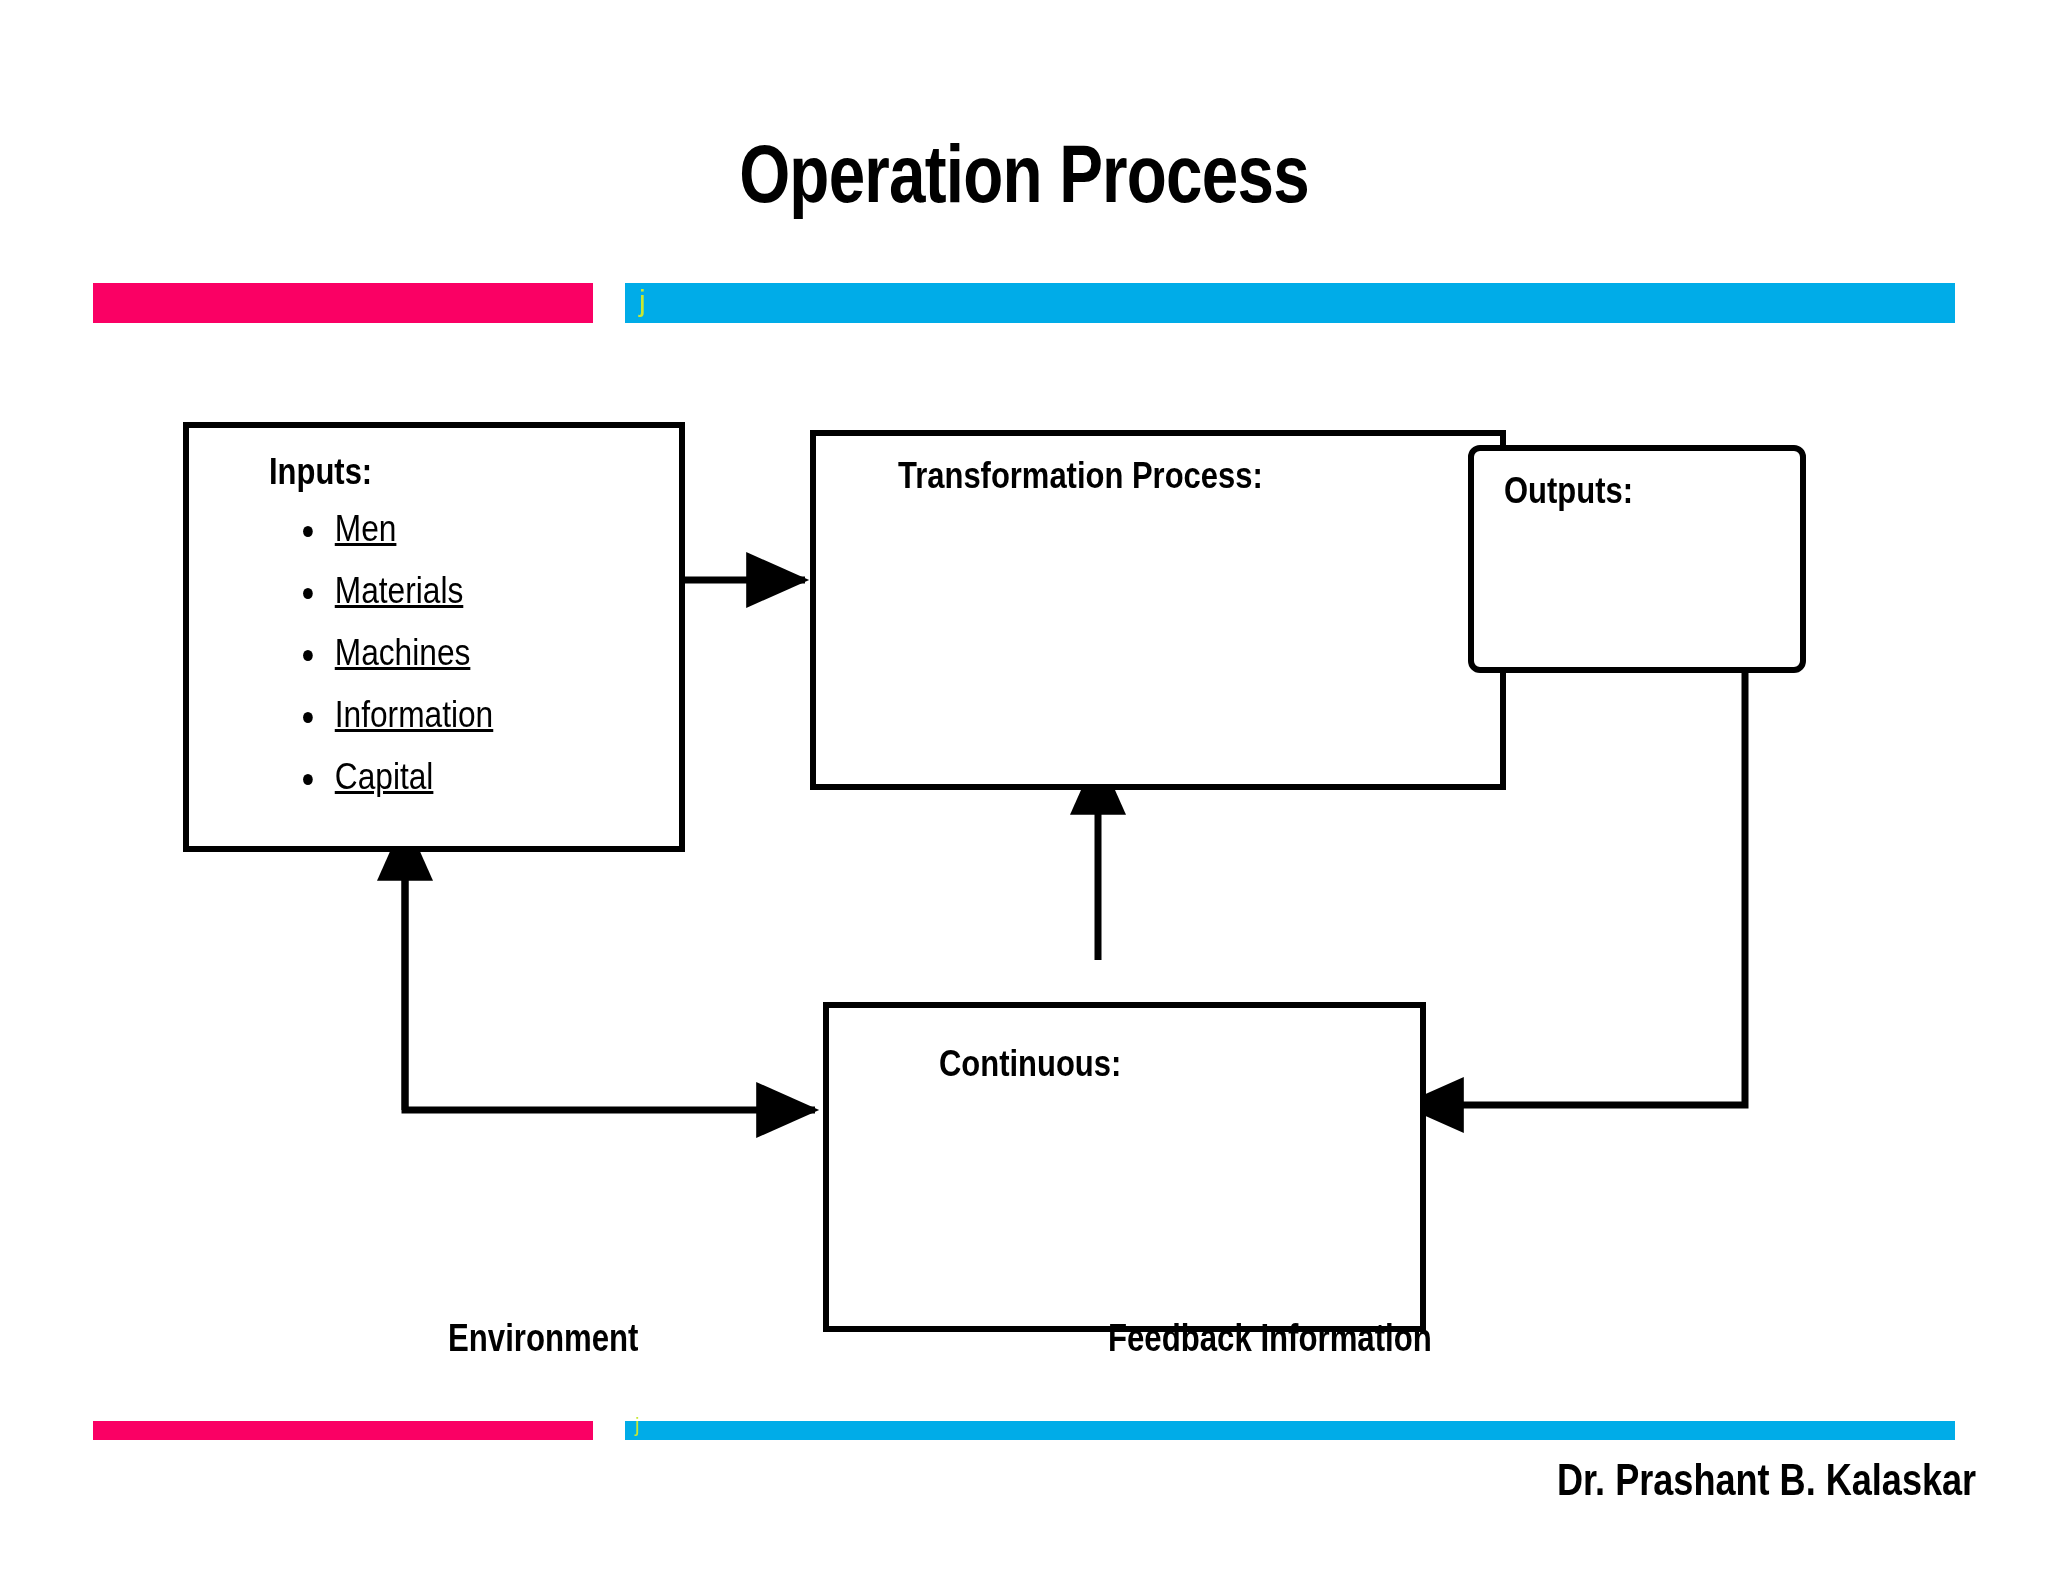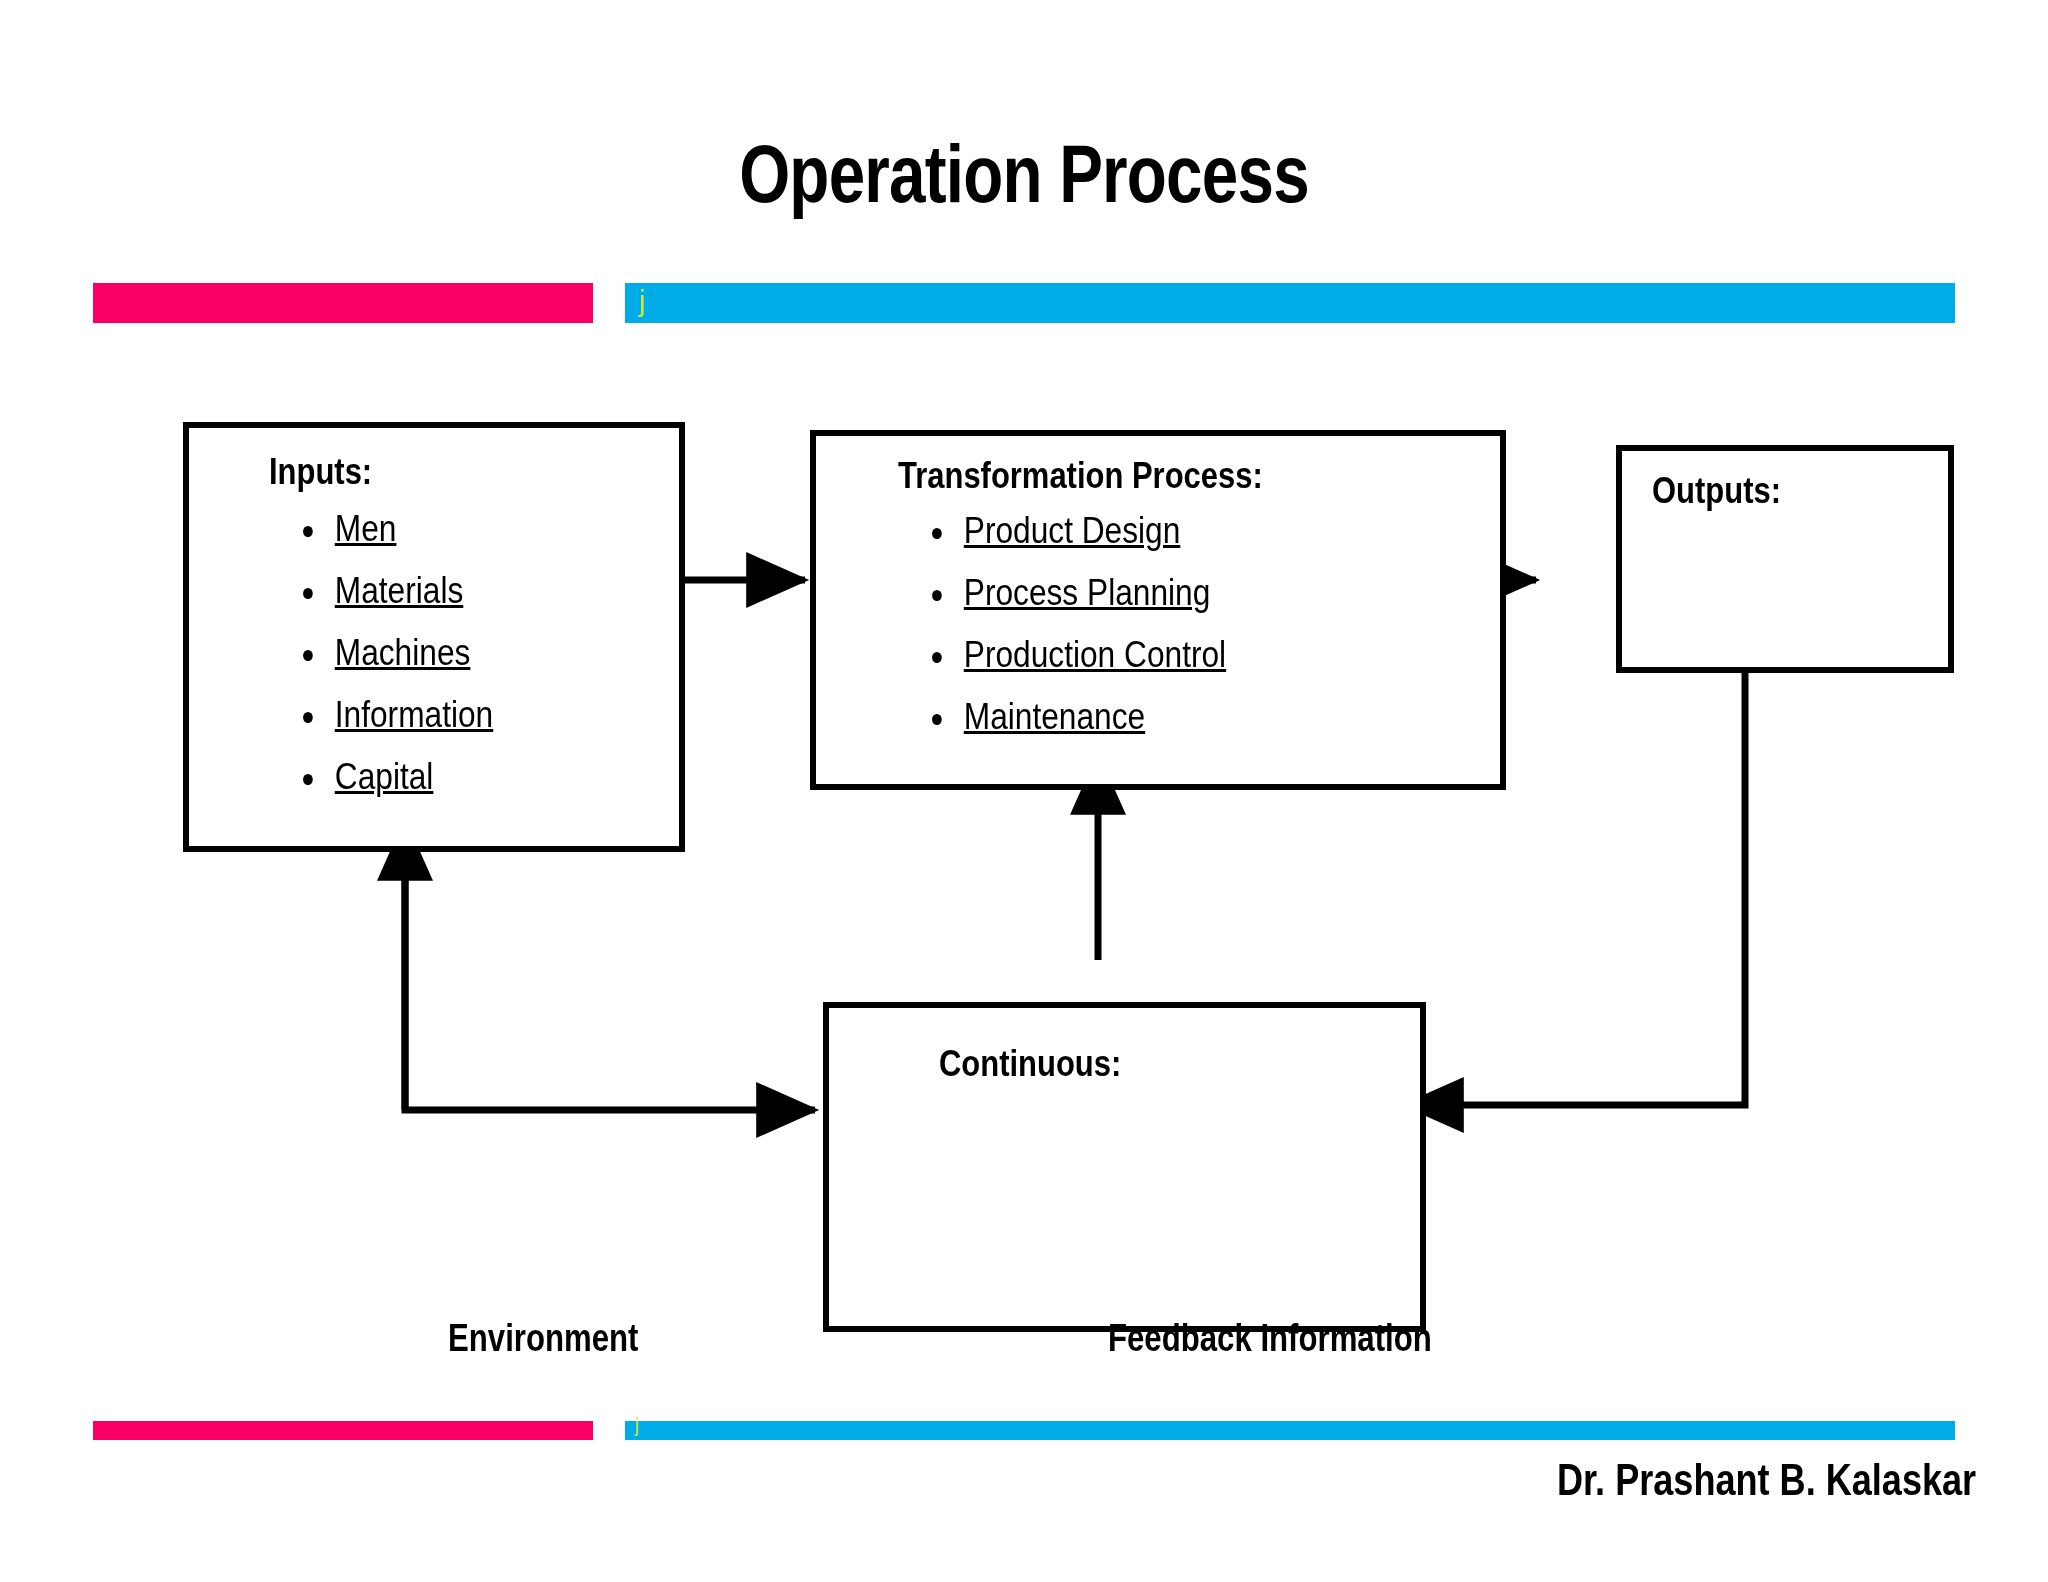--- a/index.html
+++ b/index.html
@@ -126,21 +126,21 @@
   }
 
   #box-inputs { left: 183px; top: 382px; width: 502px; height: 430px; }
   #box-inputs .box-title { margin: 22px 0 0 80px; }
   #box-inputs .bullets { margin: 4px 0 0 100px; }
 
   #box-transformation { left: 810px; top: 390px; width: 696px; height: 360px; }
   #box-transformation .box-title { margin: 18px 0 0 82px; }
   #box-transformation .bullets { margin: 2px 0 0 102px; }
 
-  #box-outputs { left: 1616px; top: 405px; width: 338px; height: 228px; }
+  #box-outputs { left: 1468px; top: 405px; width: 338px; height: 228px; border-radius: 12px; }
   #box-outputs .box-title { margin: 18px 0 0 30px; }
   #box-outputs .bullets { margin: 0 0 0 66px; }
 
   #box-continuous { left: 823px; top: 962px; width: 603px; height: 330px; }
   #box-continuous .box-title { margin: 34px 0 0 110px; }
   #box-continuous .bullets { margin: 2px 0 0 140px; }
 
   
   .caption {
     position: absolute;
@@ -212,26 +212,20 @@
     <li>Men</li>
     <li>Materials</li>
     <li>Machines</li>
     <li>Information</li>
     <li>Capital</li>
   </ul>
 </div>
 
 <div class="dbox" id="box-transformation">
   <div class="box-title">Transformation Process:</div>
-  <ul class="bullets">
-    <li>Product Design</li>
-    <li>Process Planning</li>
-    <li>Production Control</li>
-    <li>Maintenance</li>
-  </ul>
 </div>
 
 <div class="dbox" id="box-outputs">
   <div class="box-title">Outputs:</div>
 </div>
 
 <div class="dbox" id="box-continuous">
   <div class="box-title">Continuous:</div>
 </div>
 

